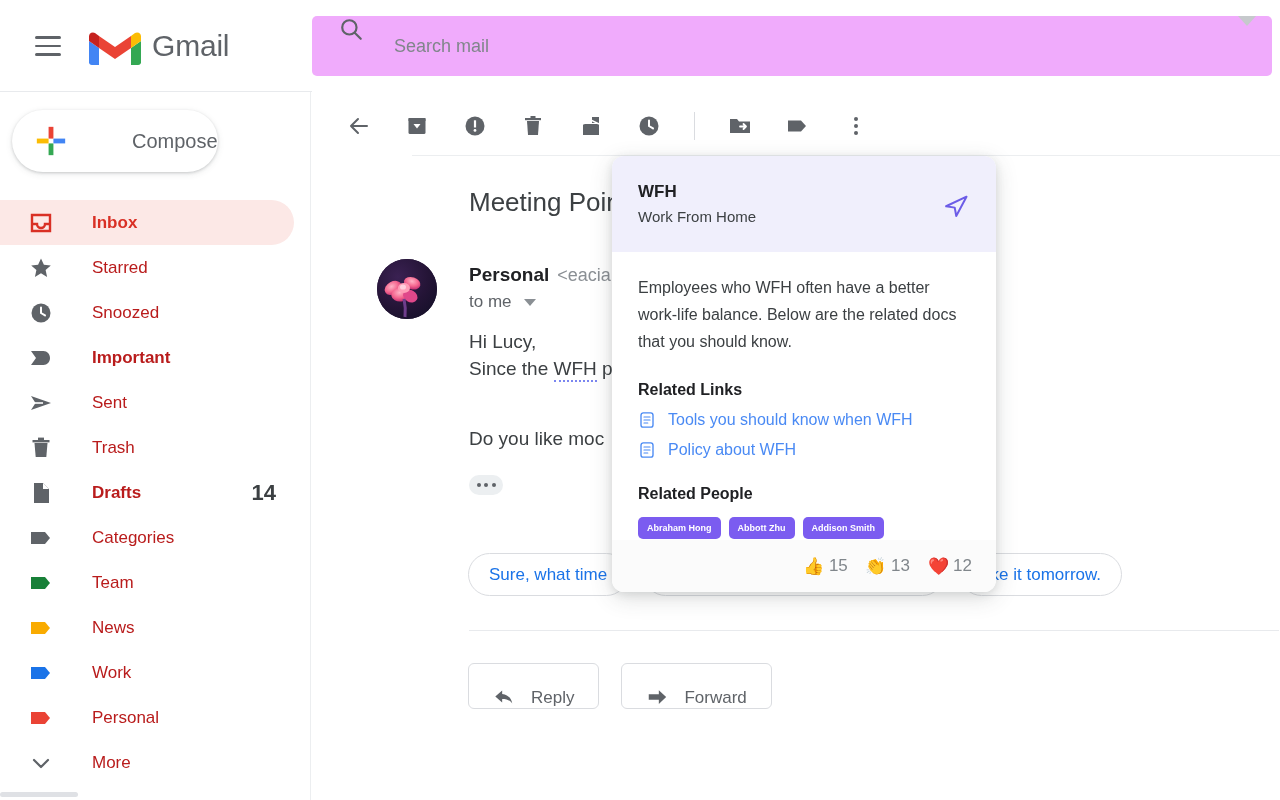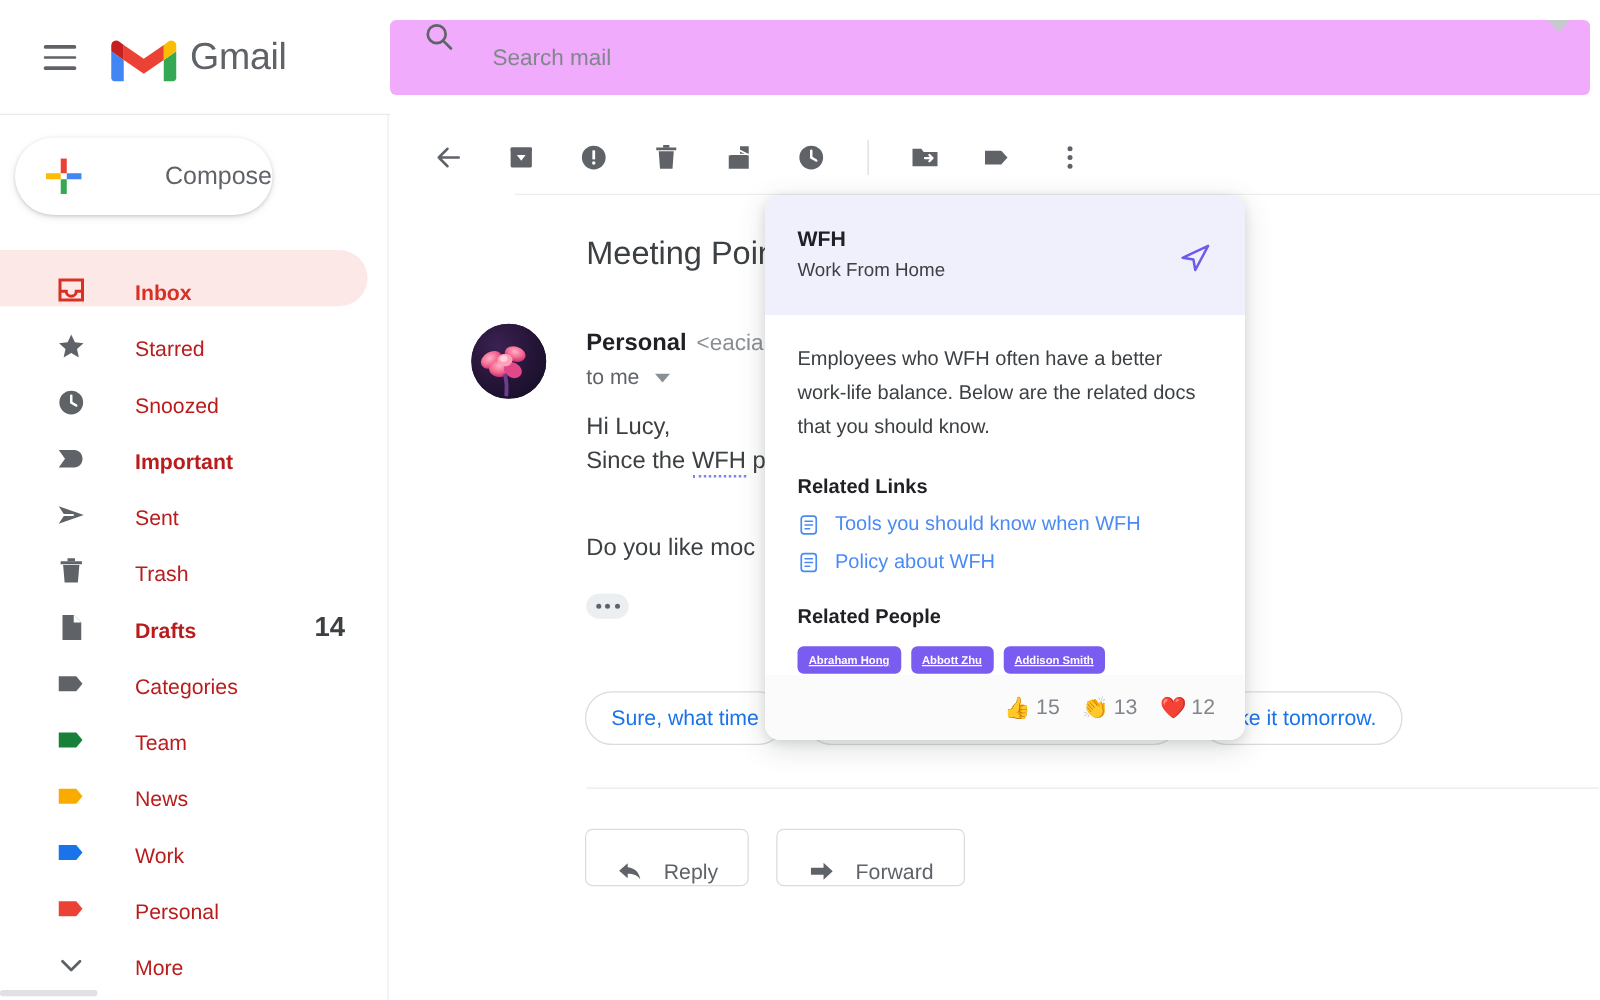--- a/index.html
+++ b/index.html
@@ -68,23 +68,23 @@
     border-radius: 34px; background: #ffffff;
     box-shadow: 0 1px 3px rgba(60,64,67,.22), 0 2px 7px rgba(60,64,67,.10);
     cursor: pointer;
     gap: 48px;
   }
   .compose-plus { width: 34px; height: 34px; margin-left: 22px; flex: 0 0 auto; }
   .compose-label { font-size: 20px; color: #5f6368; margin-left: 16px; }
 
   .navlist { margin-top: 28px; }
   .navitem {
-    display: flex; align-items: flex-end; height: 45px;
+    display: flex; align-items: center; height: 45px;
     border-top-right-radius: 23px; border-bottom-right-radius: 23px;
-    padding-left: 44px; padding-right: 18px; cursor: pointer;
+    padding-left: 28px; padding-right: 18px; cursor: pointer;
     margin-right: 16px;
   }
   .navitem .navicon { width: 26px; height: 26px; flex: 0 0 auto; display: flex; align-items: center; justify-content: center; }
   .navitem .navlabel { font-size: 17px; color: #b91c1c; margin-left: 38px; flex: 1 1 auto; }
   .navitem .navcount { font-size: 22px; color: #3c4043; font-weight: bold; }
   .navitem.active { background: #fce8e6; }
   .navitem.active .navlabel { color: #d93025; font-weight: bold; }
   .navitem.bold .navlabel { font-weight: bold; }
 
   .sidebar-scroll {
@@ -197,21 +197,21 @@
   .popup-h {
     font-size: 16px; font-weight: bold; color: #202124; margin-top: 26px;
   }
   .link-row {
     display: flex; align-items: center; gap: 12px; margin-top: 12px; cursor: pointer;
   }
   .link-row .lbl { font-size: 16px; color: #4a8af4; }
   .chips { display: flex; gap: 8px; margin-top: 14px; flex-wrap: wrap; }
   .chip-person {
     background: #7b5cf0; color: #ffffff; font-size: 9px; font-weight: bold;
-    padding: 6px 9px; border-radius: 5px; cursor: pointer; white-space: nowrap; text-decoration: underline;
+    padding: 6px 9px; border-radius: 5px; cursor: pointer; white-space: nowrap;
   }
   .popup-foot {
     position: absolute; left: 0; bottom: 0; width: 100%; height: 52px;
     background: #fbfbfb; display: flex; align-items: center;
     justify-content: flex-end; padding-right: 24px; gap: 18px;
   }
   .react {
     display: flex; align-items: center; gap: 4px; cursor: pointer;
     font-size: 17px; color: #80868b;
   }

